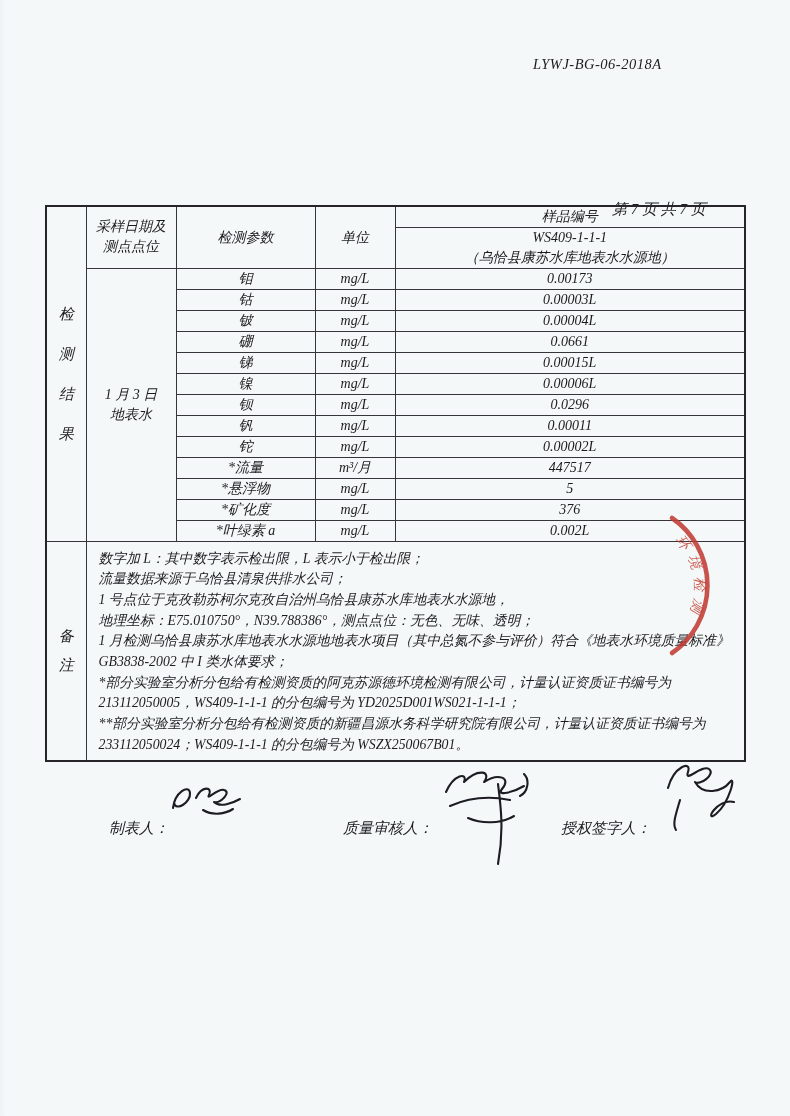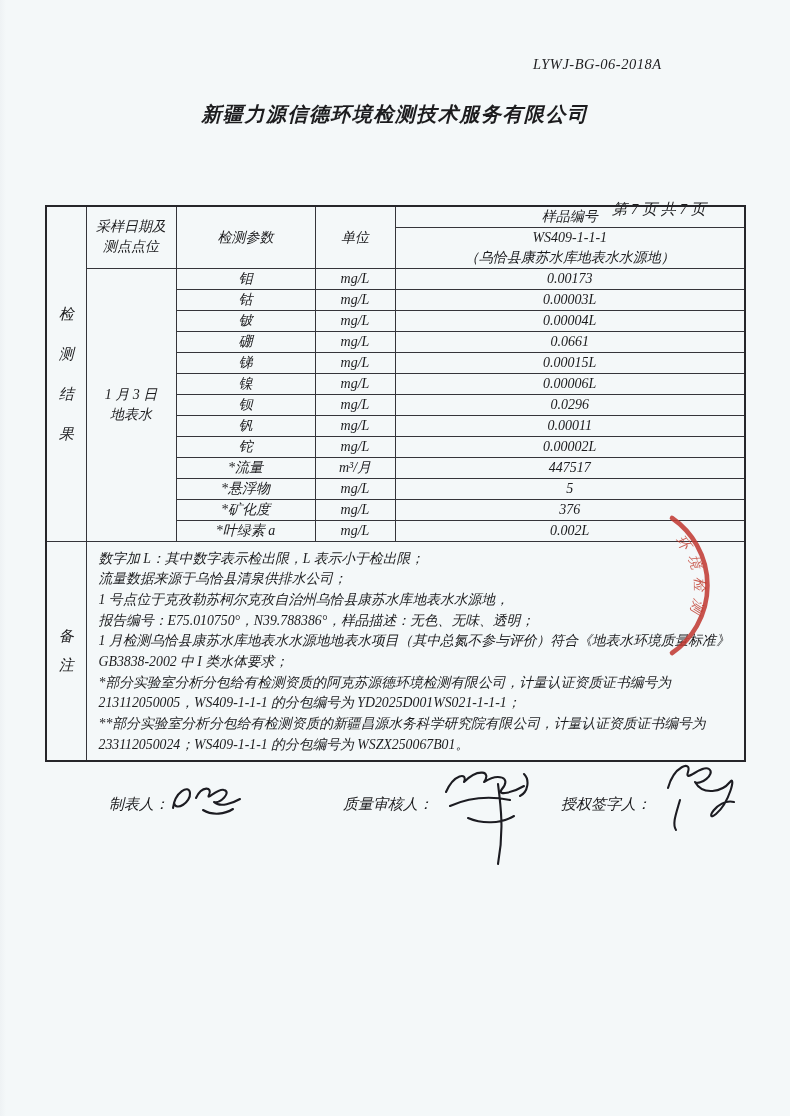--- a/index.html
+++ b/index.html
@@ -51,33 +51,32 @@
     text-align:left !important;vertical-align:top !important;
     padding:7px 8px 4px 12px !important;
     margin-top:41px;
   }
   .note-line{font-size:13.8px;line-height:20.7px;white-space:nowrap;}
 
   .end-marker{
     position:absolute;left:0;top:763px;width:100%;text-align:center;
     font-size:14.5px;letter-spacing:1px;
   }
-  .sig-label{position:absolute;font-size:15px;}
+  .sig-label{position:absolute;font-size:15px;margin-top:24px;}
   .sig-svg{position:absolute;}
   .sig-svg path{fill:none;stroke:#1c1c22;stroke-width:2.1;stroke-linecap:round;stroke-linejoin:round;}
 
   .stamp-svg{position:absolute;left:555px;top:490px;pointer-events:none;}
 </style>
 </head>
 <body>
 
 <div class="page">
 
   <div class="doc-code">LYWJ-BG-06-2018A</div>
-  <div class="company">新疆力源信德环境检测技术服务有限公司</div>
   <div class="page-indicator">第 7 页  共 7 页</div>
 
   <table class="results">
     <colgroup>
       <col style="width:40px">
         <col style="width:90px">
         <col style="width:139px">
         <col style="width:80px">
         <col style="width:350px">
     </colgroup>
@@ -178,21 +177,21 @@
         </tr>
 
     <tr class="h-notes">
       <td>
         <div class="vlabel small">备注</div>
       </td>
       <td colspan="4" class="notes-cell">
         <div class="note-line">数字加 L：其中数字表示检出限，L 表示小于检出限；</div>
         <div class="note-line">流量数据来源于乌恰县清泉供排水公司；</div>
         <div class="note-line">1 号点位于克孜勒苏柯尔克孜自治州乌恰县康苏水库地表水水源地，</div>
-        <div class="note-line">报告编号：E75.010750°，N39.788386°，样品描述：无色、无味、透明；</div>
+        <div class="note-line">地理坐标：E75.010750°，N39.788386°，测点点位：无色、无味、透明；</div>
         <div class="note-line">1 月检测乌恰县康苏水库地表水水源地地表水项目（其中总氮不参与评价）符合《地表水环境质量标准》</div>
         <div class="note-line">GB3838-2002 中 I 类水体要求；</div>
         <div class="note-line">*部分实验室分析分包给有检测资质的阿克苏源德环境检测有限公司，计量认证资质证书编号为</div>
         <div class="note-line">213112050005，WS409-1-1-1 的分包编号为 YD2025D001WS021-1-1-1；</div>
         <div class="note-line">**部分实验室分析分包给有检测资质的新疆昌源水务科学研究院有限公司，计量认证资质证书编号为</div>
         <div class="note-line">233112050024；WS409-1-1-1 的分包编号为 WSZX250067B01。</div>
       </td>
     </tr>
   </tbody>
     </table>

